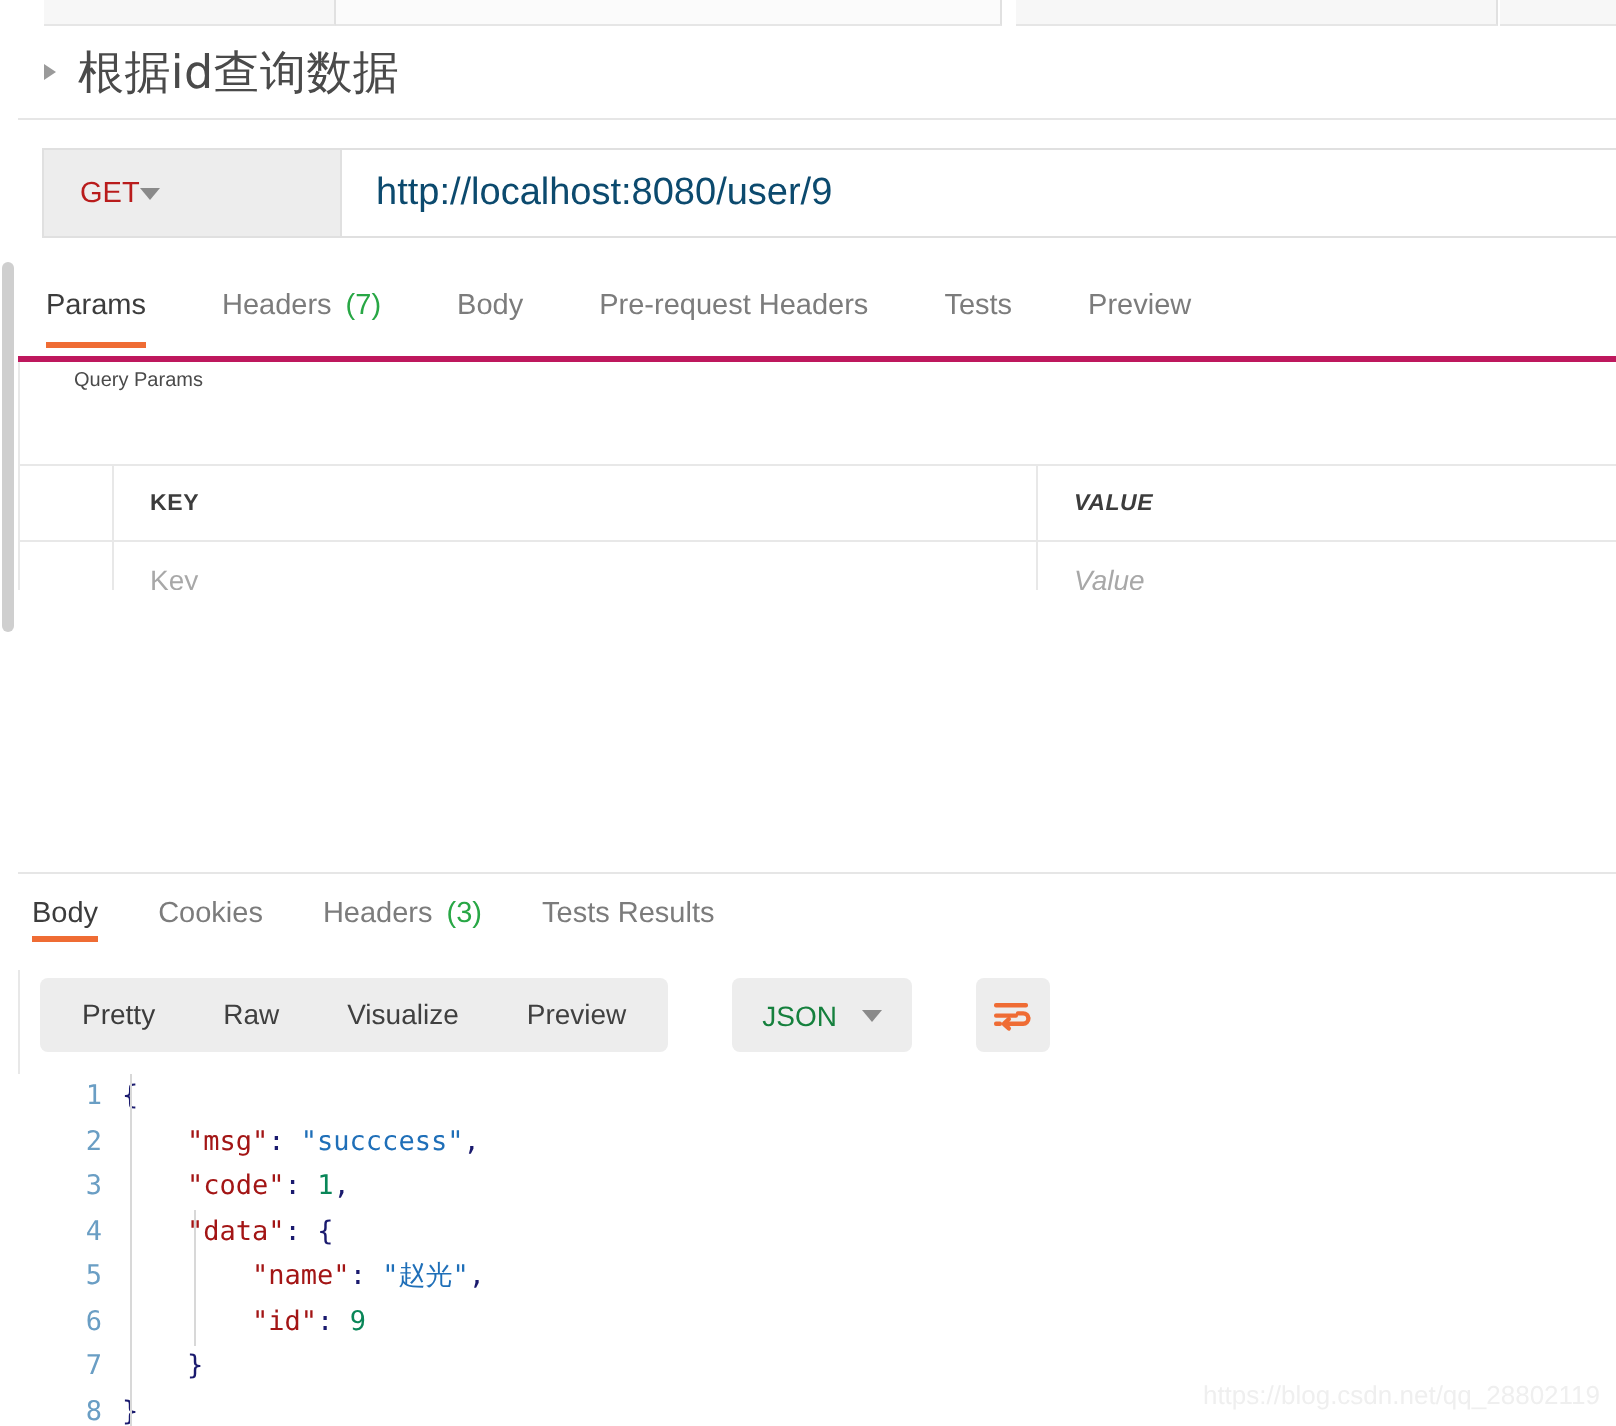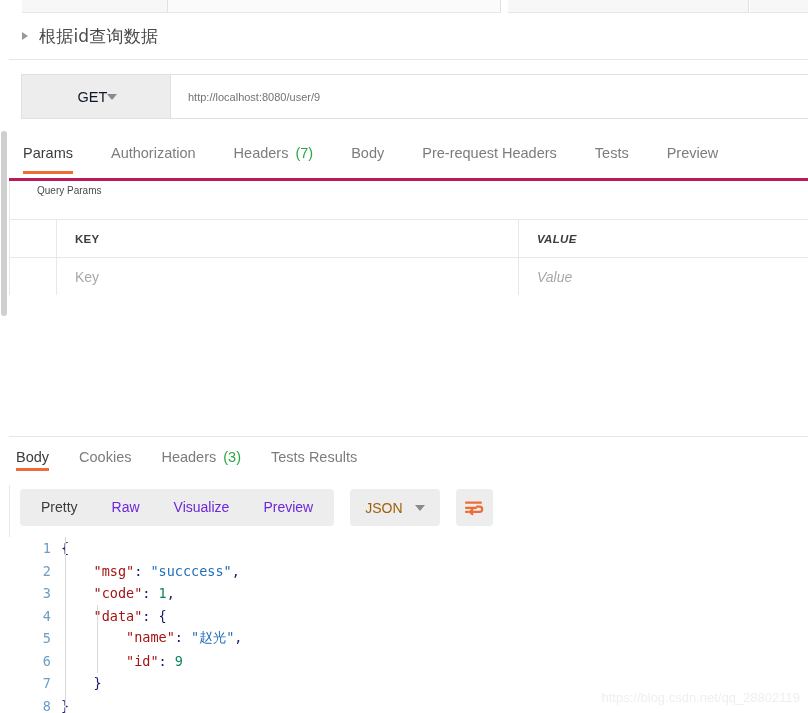--- a/index.html
+++ b/index.html
@@ -72,21 +72,21 @@
   }
   .disclosure-tri {
     width: 0; height: 0;
     border-left: 6px solid #9a9a9a;
     border-top: 4px solid transparent;
     border-bottom: 4px solid transparent;
     margin-right: 11px;
     flex: 0 0 auto;
   }
   .req-title-text {
-    font-size: 17px;
+    font-size: 23px;
     color: #4a4a4a;
     font-family: "DejaVu Sans", "Liberation Sans", sans-serif;
     letter-spacing: 0.2px;
   }
 
   
   .urlbar-zone {
     position: absolute;
     top: 60px; left: 9px;
     width: 799px;
@@ -104,40 +104,40 @@
     border-right: none;
     box-sizing: border-box;
     background: #fff;
   }
   .method-select {
     width: 149px;
     background: #ededed;
     border-right: 1px solid #e0e0e0;
     display: flex;
     align-items: center;
-    justify-content: center;
+    justify-content: flex-start;
     padding: 0 15px 0 18px;
     box-sizing: border-box;
     font-size: 14.5px;
-    color: #0f172a;
+    color: #b91c1c;
     cursor: pointer;
   }
   .caret-down {
     width: 0; height: 0;
     border-left: 5px solid transparent;
     border-right: 5px solid transparent;
     border-top: 6px solid #8a8a8a;
   }
   .url-input {
     flex: 1;
     display: flex;
     align-items: center;
     padding-left: 17px;
-    font-size: 11px;
-    color: #737373;
+    font-size: 19px;
+    color: #0c4a6e;
     background: #fff;
     cursor: text;
   }
 
   
   .req-tabs {
     position: absolute;
     top: 133px; left: 9px;
     width: 799px;
     height: 48px;
@@ -170,21 +170,21 @@
 
   
   .qp-label {
     position: absolute;
     top: 185px; left: 37px;
     font-size: 10px;
     color: #4a4a4a;
   }
   .qp-table {
     position: absolute;
-    top: 219px; left: 9px;
+    top: 232px; left: 9px;
     width: 799px;
     border-top: 1px solid #e8e8e8;
   }
   .qp-row {
     display: flex;
     height: 38px;
     border-bottom: 1px solid #e8e8e8;
     box-sizing: border-box;
   }
   .qp-check {
@@ -240,49 +240,50 @@
   }
   .resp-tabs .rtab { margin-right: 30px; }
   .resp-tabs .rtab.active::after { bottom: -6px; }
 
   
   .fmt-toolbar {
     position: absolute;
     top: 489px; left: 20px;
     display: flex;
     align-items: center;
+    gap: 16px;
   }
   .seg-group {
     display: flex;
     background: #ededed;
     border-radius: 4px;
     height: 37px;
     align-items: center;
     padding: 0 4px;
   }
   .seg-btn {
     font-size: 14px;
-    color: #6d28d9;
+    color: #404040;
     padding: 0 17px;
     line-height: 37px;
     cursor: pointer;
     white-space: nowrap;
   }
   .seg-btn.active { color: #3c3c3c; }
   .lang-select {
     display: flex;
     align-items: center;
     gap: 12px;
     background: #ededed;
     border-radius: 4px;
     height: 37px;
     padding: 0 15px;
     margin-left: 16px;
     font-size: 14px;
-    color: #a16207;
+    color: #15803d;
     cursor: pointer;
   }
   .wrap-btn {
     width: 37px; height: 37px;
     background: #ededed;
     border-radius: 4px;
     margin-left: 16px;
     display: flex;
     align-items: center;
     justify-content: center;
@@ -368,21 +369,20 @@
       <span class="caret-down"></span>
     </div>
     <div class="url-input">
       <span>http://localhost:8080/user/9</span>
     </div>
   </div>
 </div>
 
 <div class="req-tabs" id="request-tabs">
     <div class="rtab active"><span>Params</span></div>
-    <div class="rtab"><span>Authorization</span></div>
     <div class="rtab"><span>Headers</span><span class="count-badge"> (7)</span></div>
     <div class="rtab"><span>Body</span></div>
     <div class="rtab"><span>Pre-request Headers</span></div>
     <div class="rtab"><span>Tests</span></div>
     <div class="rtab"><span>Preview</span></div>
   </div>
 
 <div class="qp-label">Query Params</div>
 
 <div class="qp-table">

